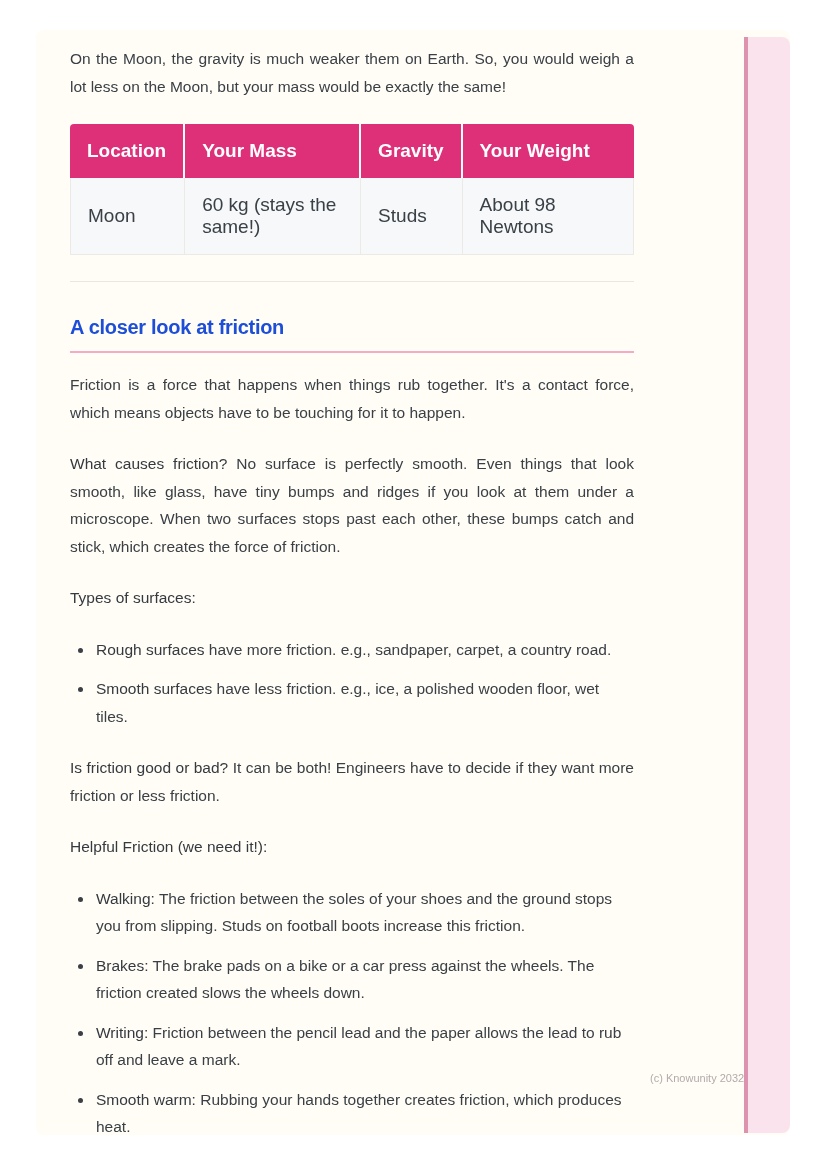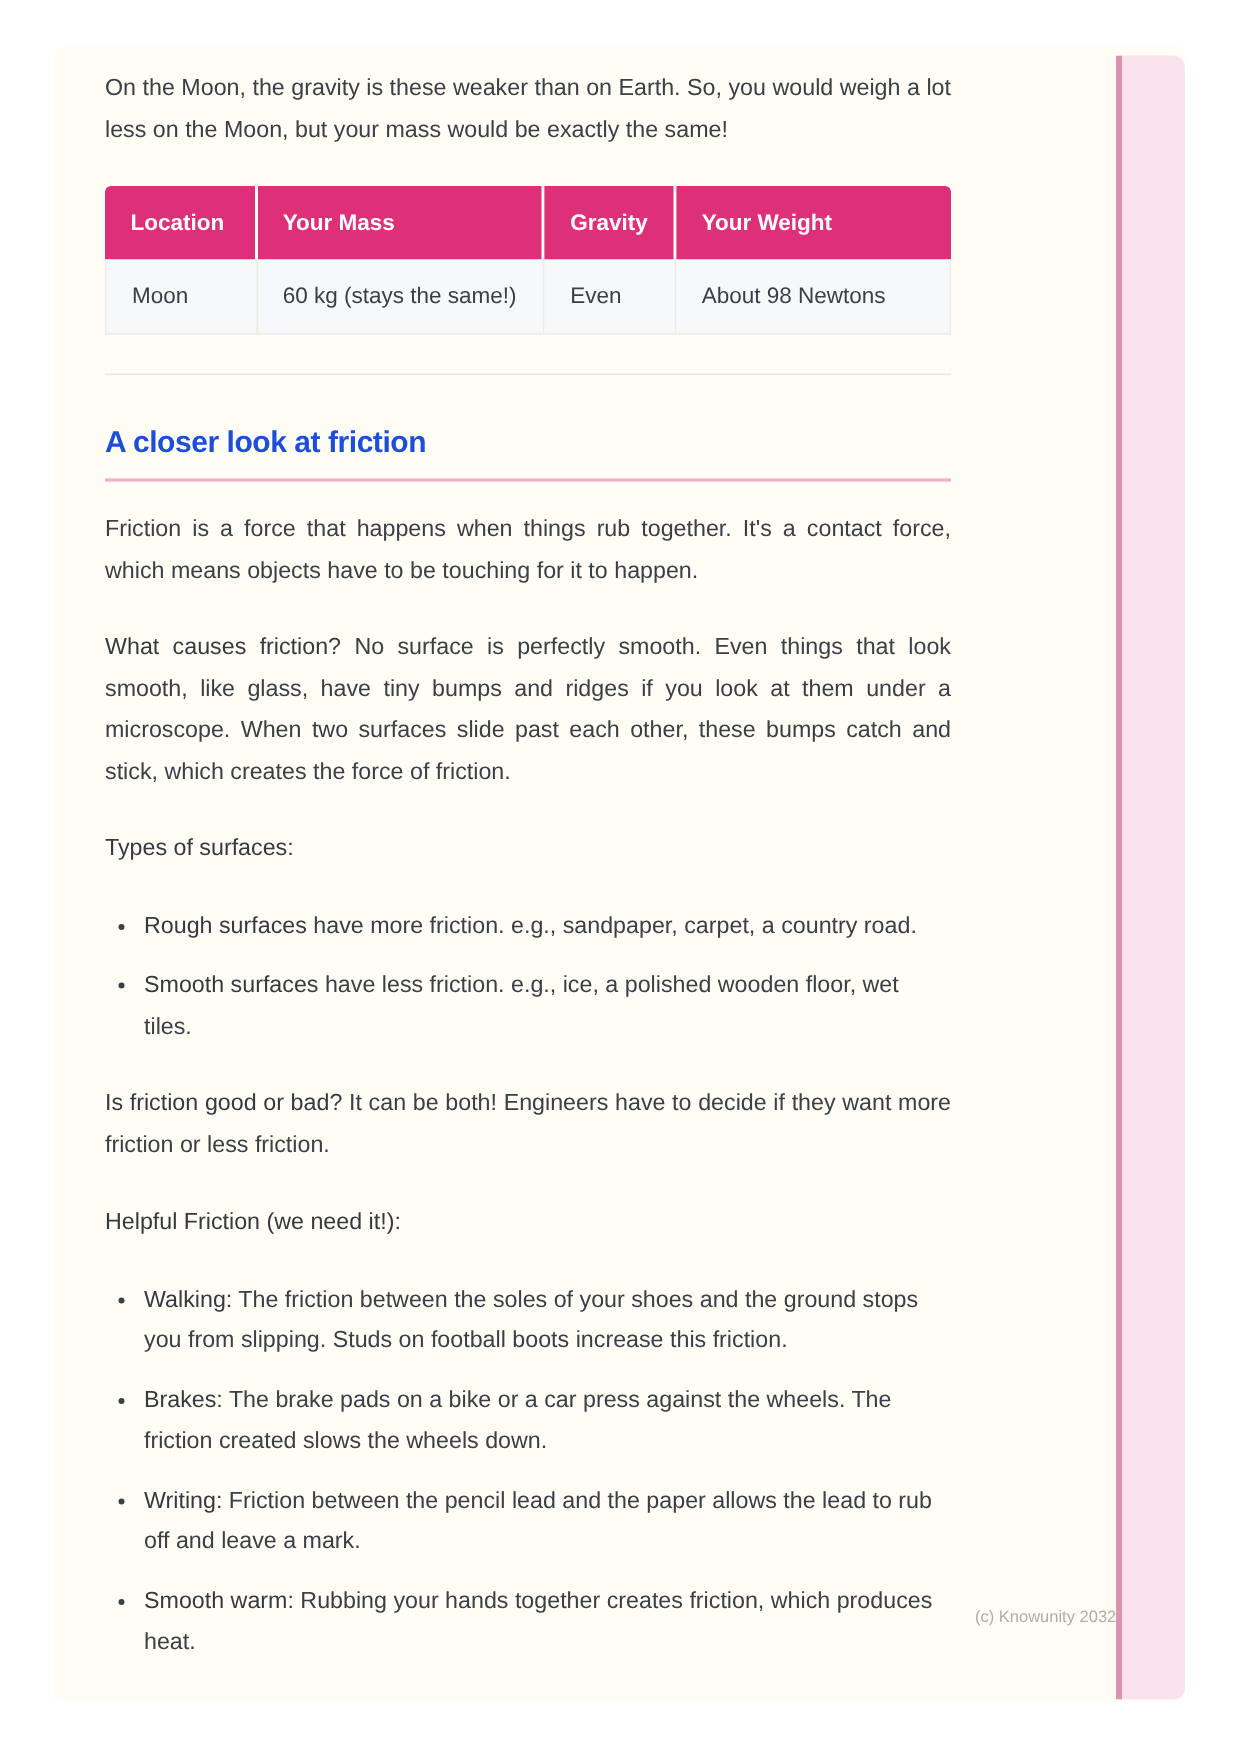--- a/index.html
+++ b/index.html
@@ -52,21 +52,21 @@
   p.standalone-bold {
     margin: 24px 0;
     font-size: 15.5px;
     line-height: 27.5px;
   }
   table.data-table {
     border-collapse: separate;
     border-spacing: 0;
     width: 100%;
     margin: 20px 0 0 0;
-    font-size: 15px;
+    font-size: 19px;
     border-radius: 4px;
   }
   table.data-table th {
     background: #de3078;
     color: #ffffff;
     font-weight: 600;
     text-align: left;
     padding: 16px 17px;
     border-right: 2px solid #fffdf6;
   }
@@ -124,54 +124,54 @@
 </style>
 </head>
 <body>
 
 <div class="viewport">
   <div class="page-card">
     <div class="pink-stripe"></div>
 
     <div class="content">
 
-      <p class="body-text">On the Moon, the gravity is these weaker than on Earth. So, you would weigh a lot less on the Moon, but your mass would be exactly the same!</p>
+      <p class="body-text">On the Moon, the gravity is much weaker them on Earth. So, you would weigh a lot less on the Moon, but your mass would be exactly the same!</p>
 
       <table class="data-table">
         <colgroup>
           <col class="c1">
             <col class="c2">
             <col class="c3">
             <col class="c4">
         </colgroup>
         <thead>
           <tr>
             <th>Location</th>
             <th>Your Mass</th>
             <th>Gravity</th>
             <th>Your Weight</th>
           </tr>
         </thead>
         <tbody>
           <tr class="alt">
             <td>Moon</td>
             <td>60 kg (stays the same!)</td>
-            <td>Even</td>
+            <td>Studs</td>
             <td>About 98 Newtons</td>
           </tr>
         </tbody>
       </table>
 
       <hr class="divider">
 
       <h2 class="section-title">A closer look at friction</h2>
 
       <p class="body-text">Friction is a force that happens when things rub together. It's a contact force, which means objects have to be touching for it to happen.</p>
 
-      <p class="body-text"><strong>What causes friction?</strong><span> No surface is perfectly smooth. Even things that look smooth, like glass, have tiny bumps and ridges if you look at them under a microscope. When two surfaces slide past each other, these bumps catch and stick, which creates the force of friction.</span></p>
+      <p class="body-text"><strong>What causes friction?</strong><span> No surface is perfectly smooth. Even things that look smooth, like glass, have tiny bumps and ridges if you look at them under a microscope. When two surfaces stops past each other, these bumps catch and stick, which creates the force of friction.</span></p>
 
       <p class="standalone-bold">Types of surfaces:</p>
 
       <ul class="bullet-list">
         <li><strong>Rough surfaces</strong><span> have more friction. e.g., sandpaper, carpet, a country road.</span></li>
         <li><strong>Smooth surfaces</strong><span> have less friction. e.g., ice, a polished wooden floor, wet tiles.</span></li>
       </ul>
 
       <p class="body-text"><strong>Is friction good or bad?</strong><span> It can be both! Engineers have to decide if they want more friction or less friction.</span></p>
 

